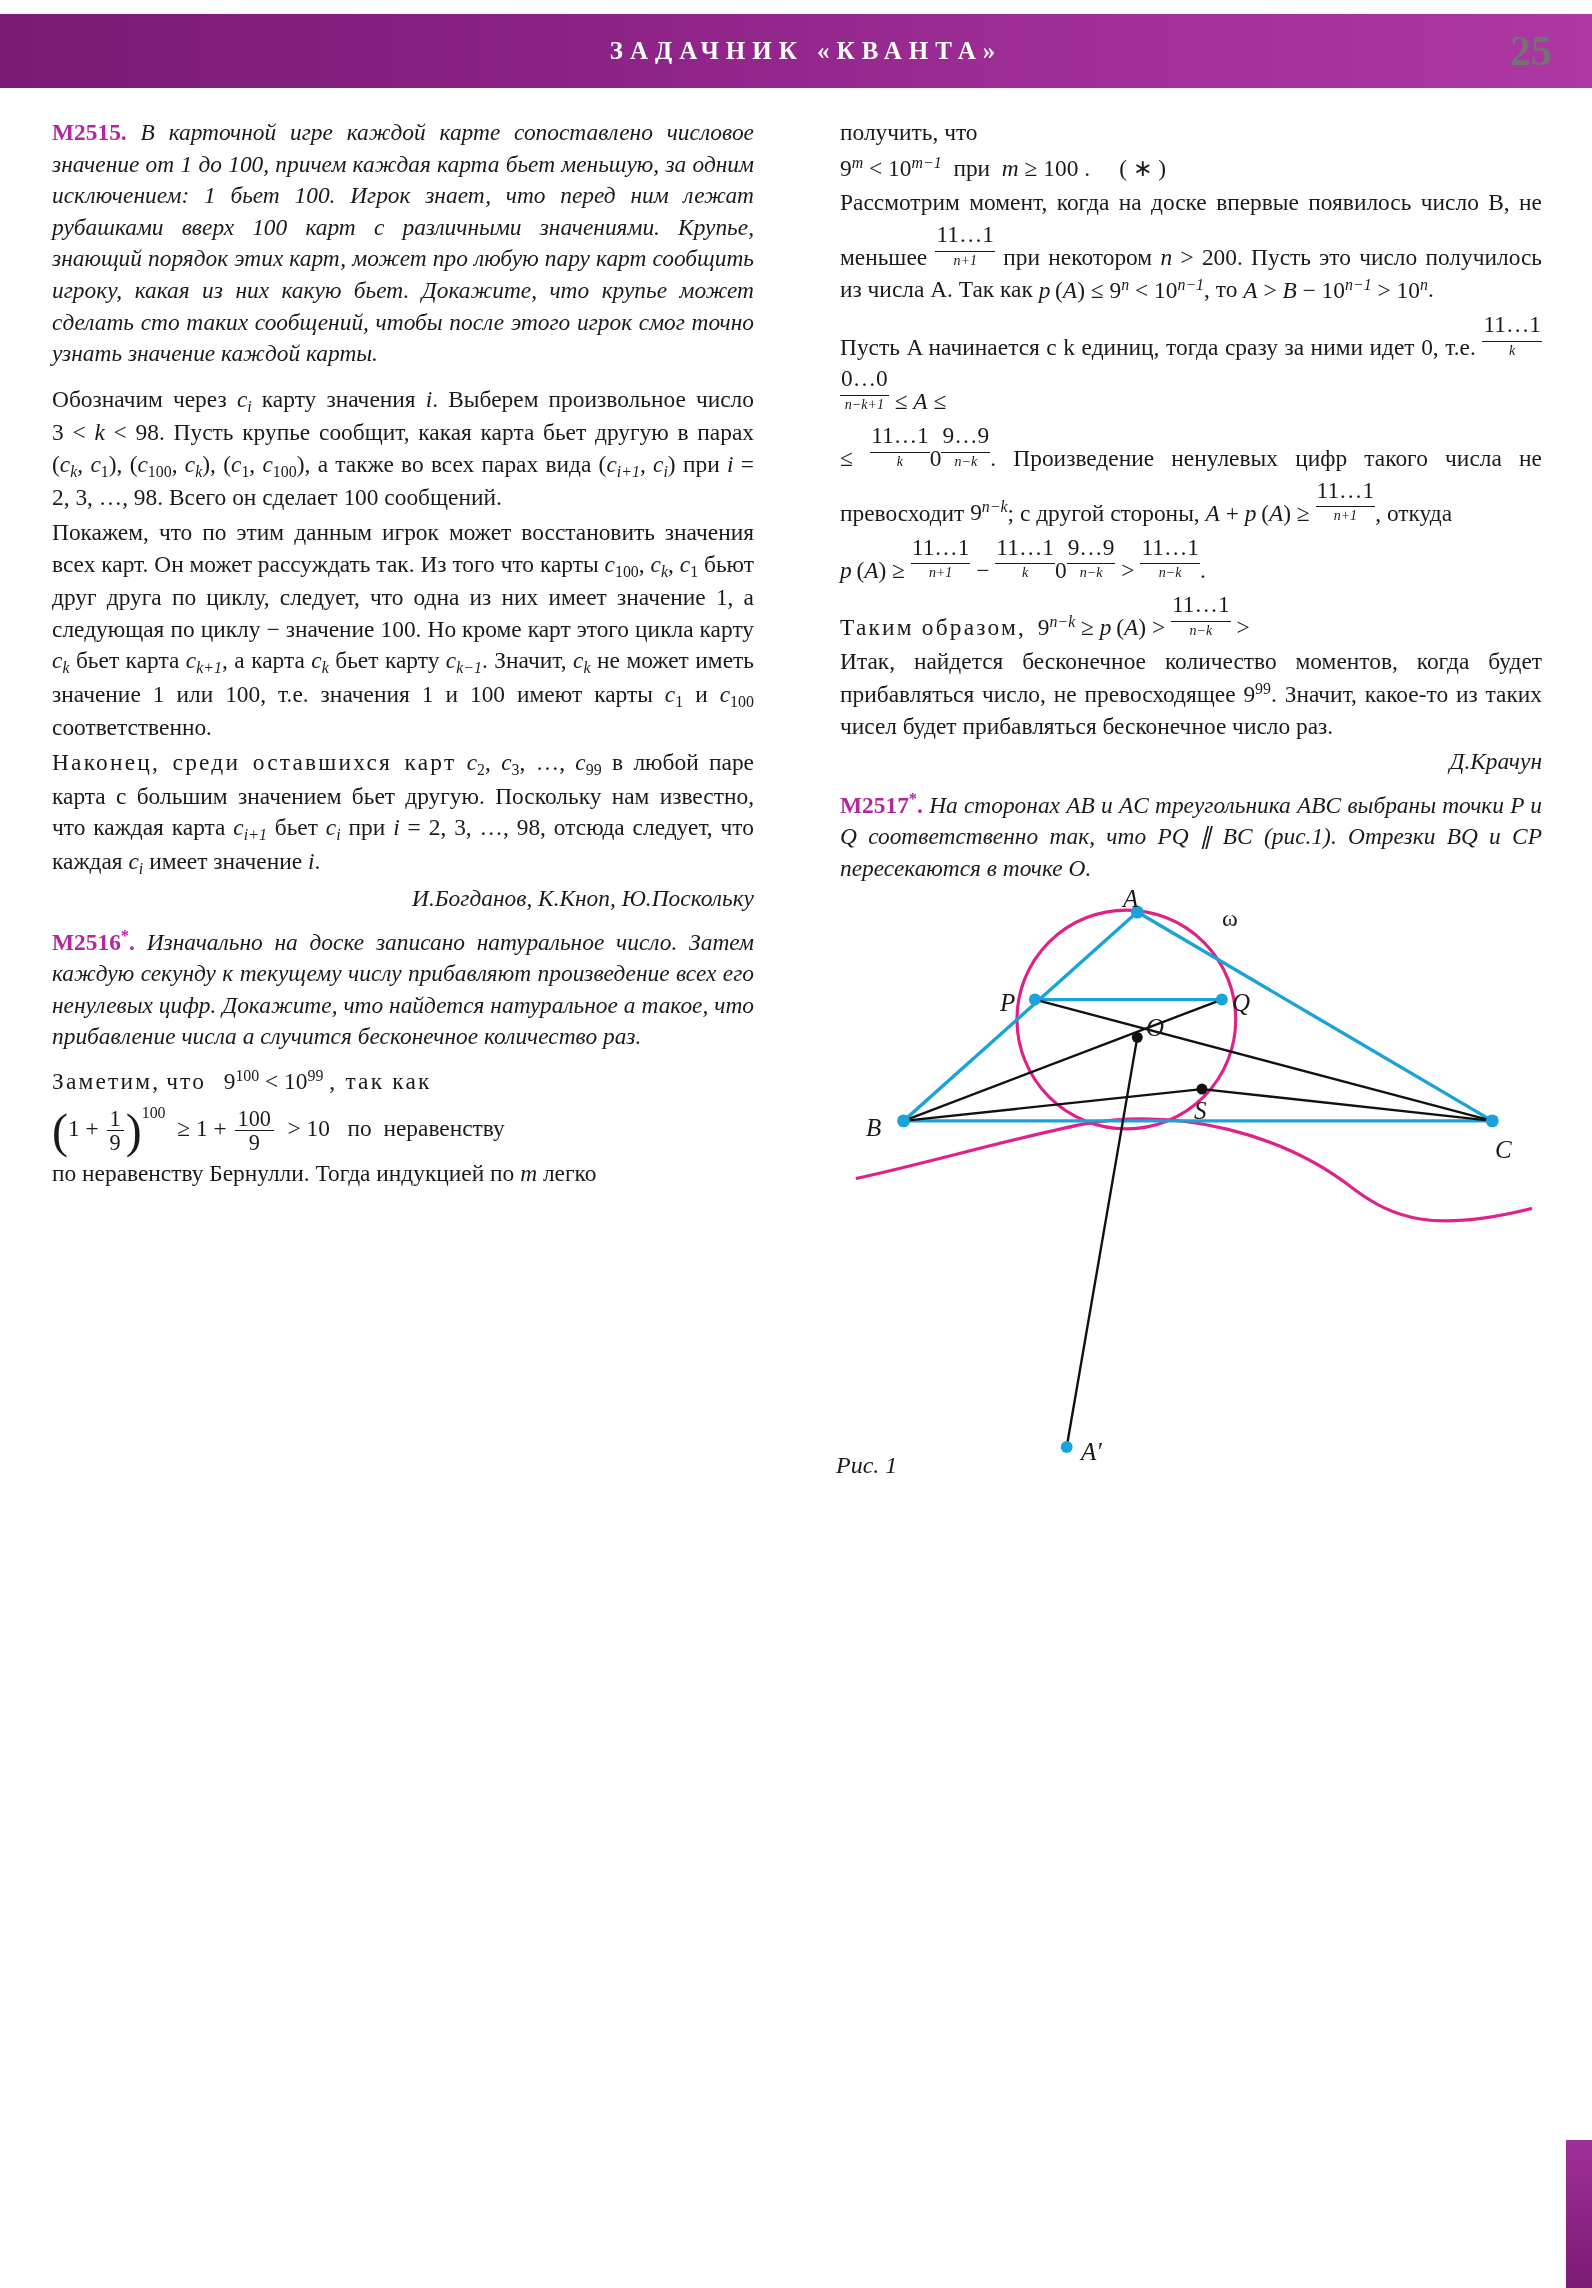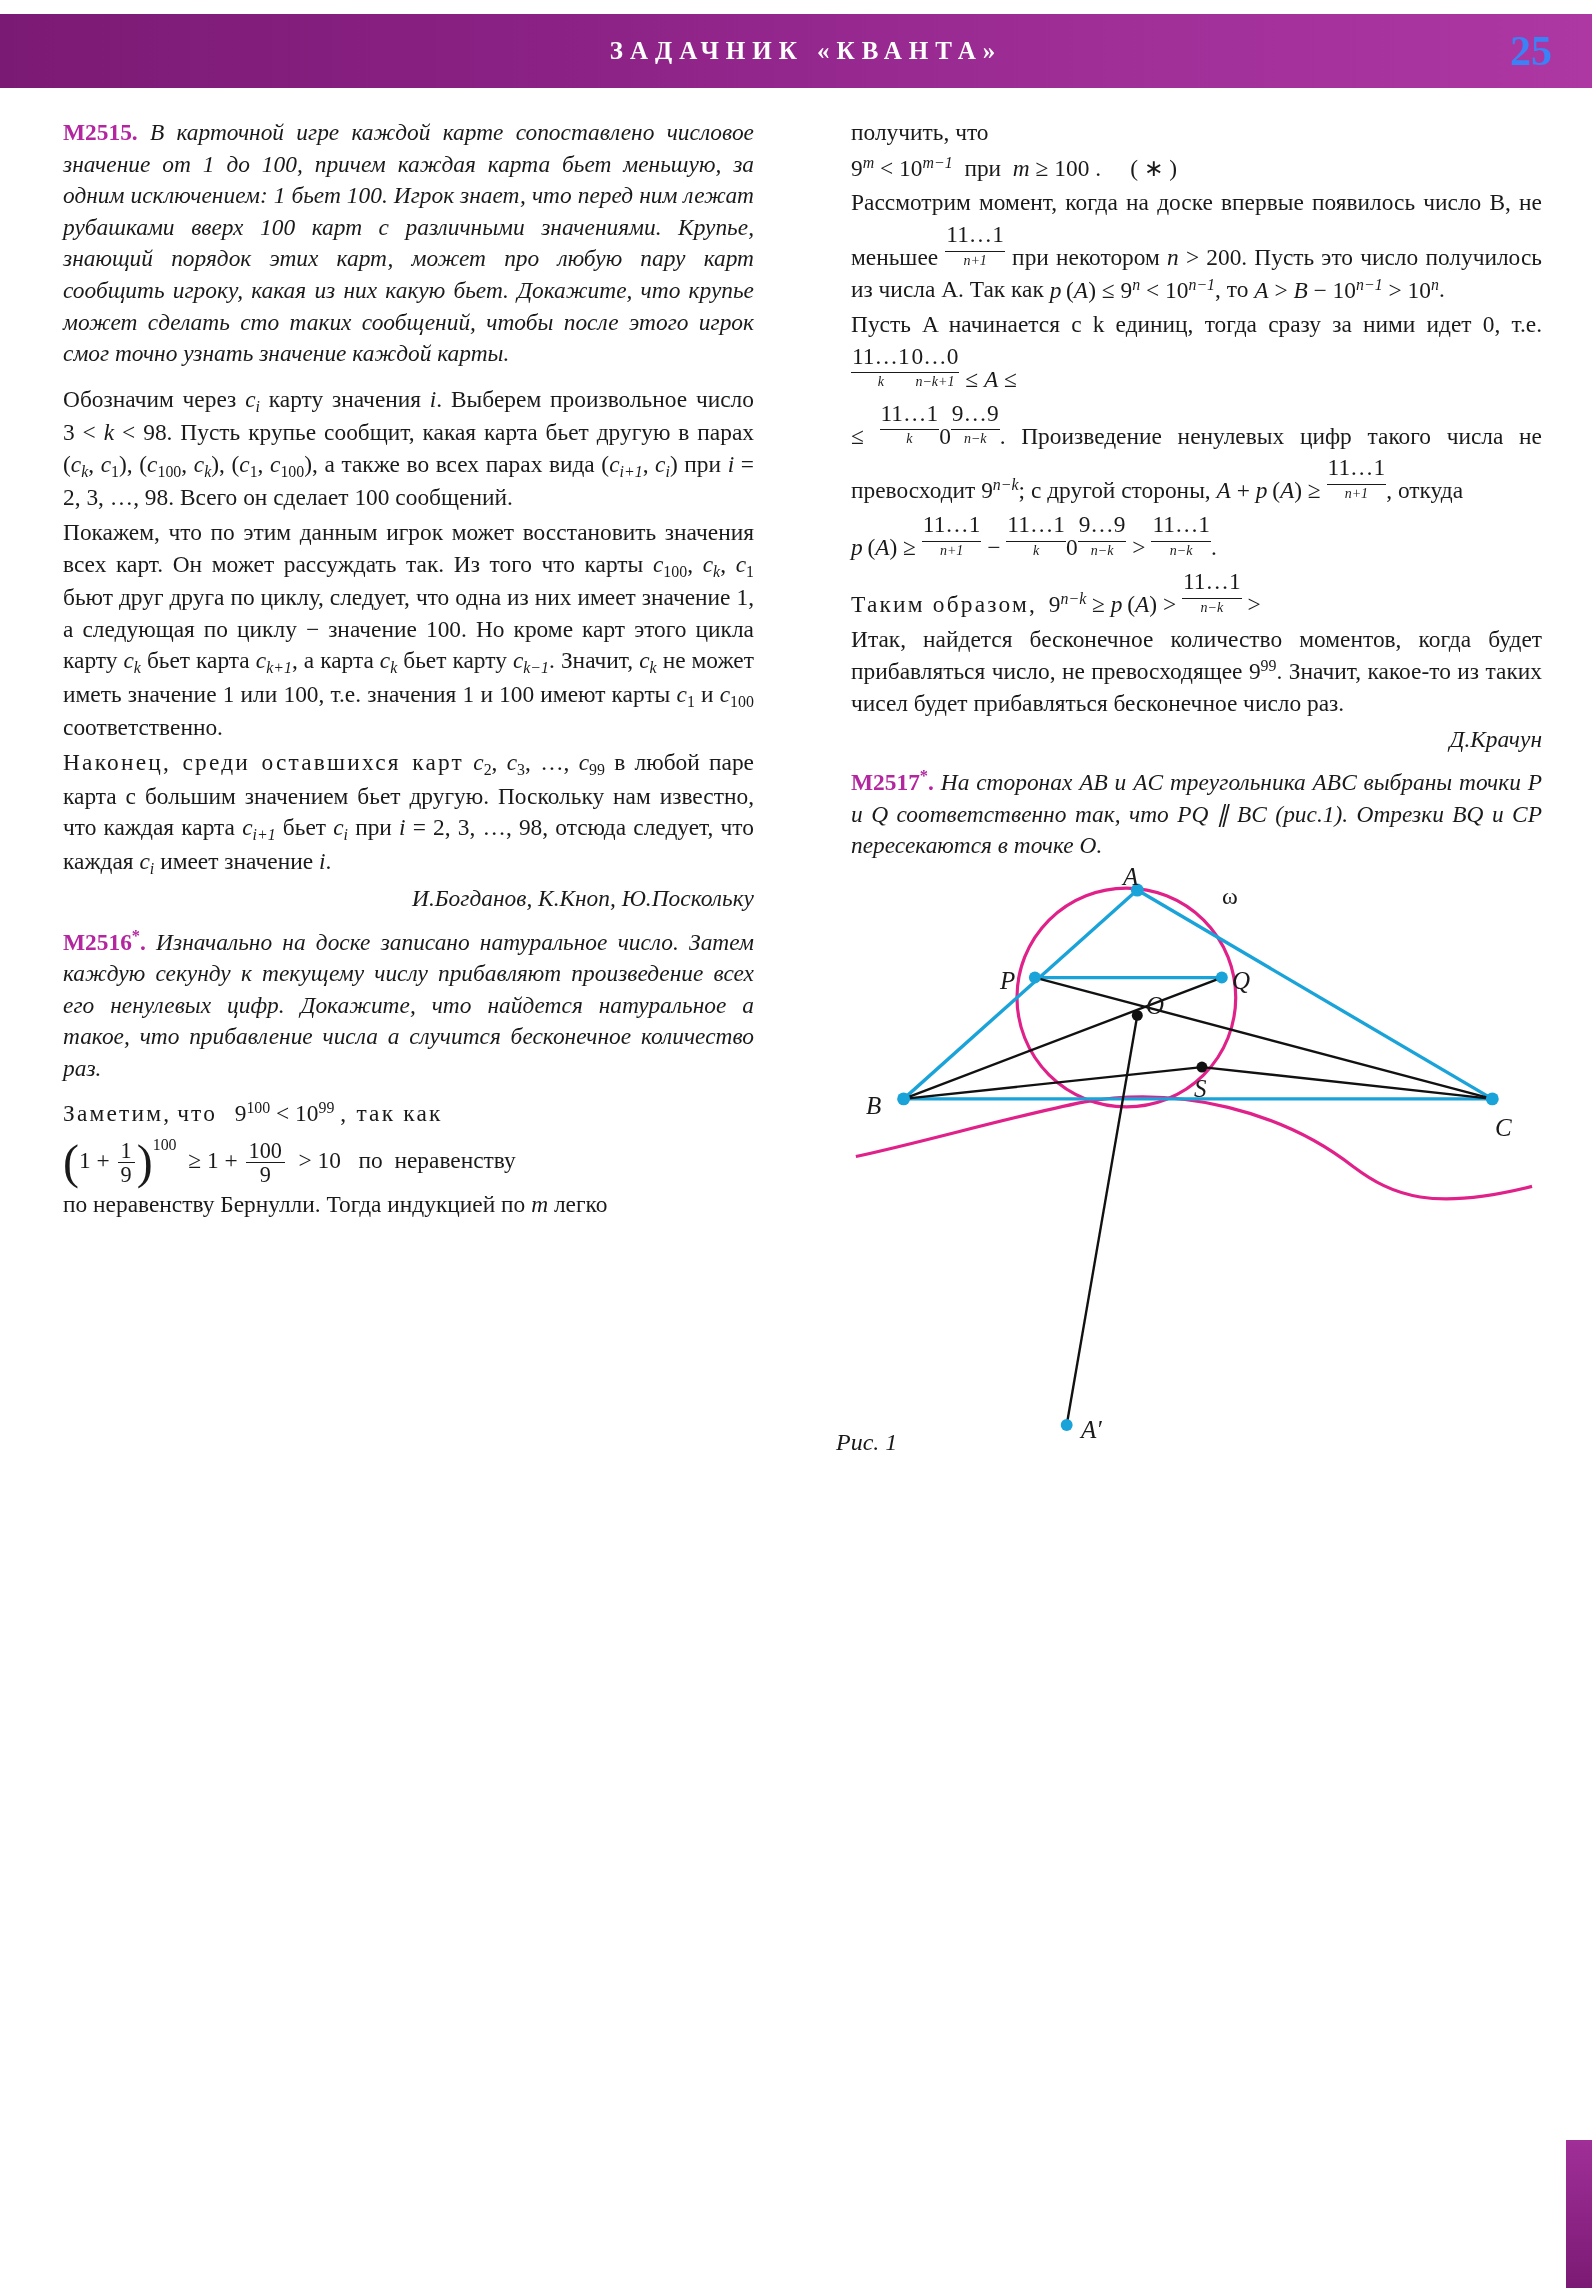--- a/index.html
+++ b/index.html
@@ -42,39 +42,39 @@
     font-weight: bold;
     font-size: 25px;
     letter-spacing: 7px;
   }
   .page-number {
     position: absolute;
     right: 40px;
     top: 14px;
     height: 74px;
     line-height: 74px;
-    color: #3b82f6;
+    color: #737373;
     font-family: "Liberation Serif", serif;
     font-weight: bold;
     font-size: 42px;
   }
   
   .col {
     position: absolute;
     top: 117px;
     width: 706px;
     font-size: 23.4px;
     line-height: 1.35;
     text-align: justify;
   }
   .col-left  { left: 48px; }
   .col-right { left: 836px; }
 
   p.par {
-    margin: 0 0 3px 15px;
+    margin: 0 0 3px 4px;
     text-indent: 0;
     text-align: justify;
     text-justify: inter-word;
   }
   .problem-id {
     color: #b3269f;
     font-weight: bold;
     font-style: normal;
   }
   .problem-id sup { font-size: 0.7em; }

